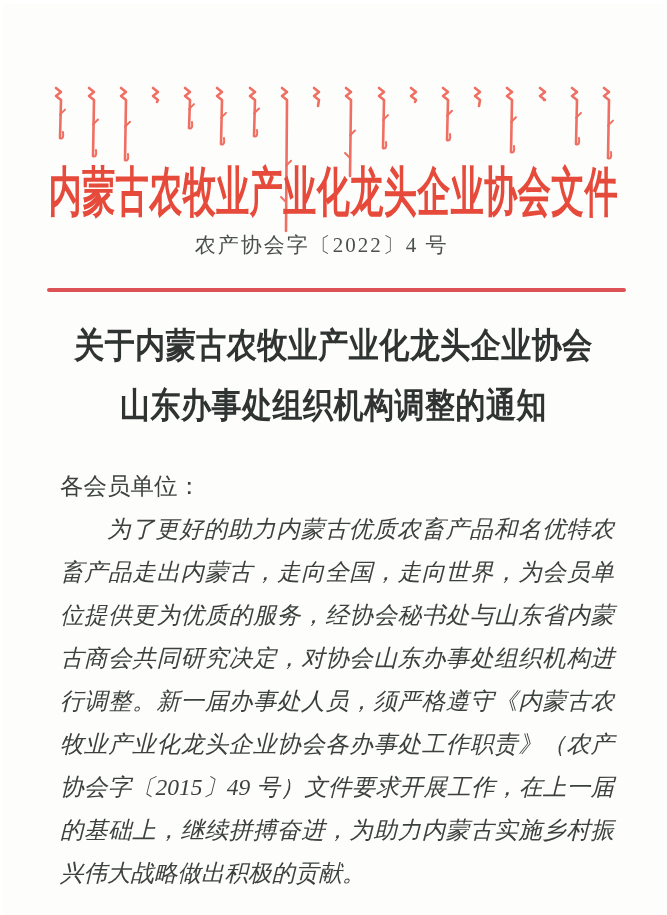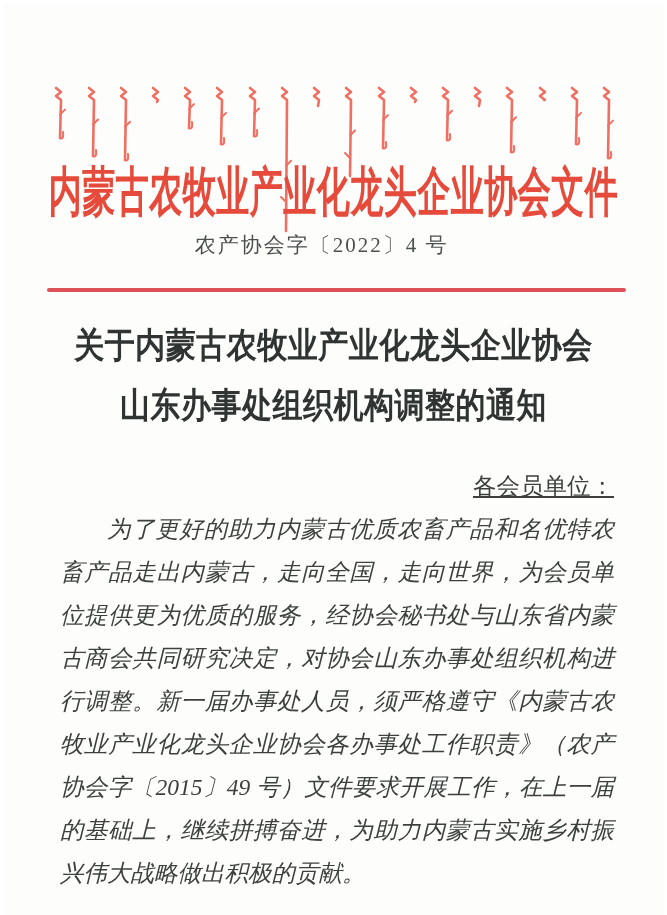--- a/index.html
+++ b/index.html
@@ -77,22 +77,21 @@
     position: absolute;
     top: 461px;
     left: 57px;
     width: 554px;
     font-size: 23.5px;
     line-height: 43px;
     color: #3c413e;
     text-align: justify;
   }
   .salutation {
-    text-align: right;
-    text-decoration: underline;
+    text-align: left;
   }
   .para {
     margin: 0;
     text-indent: 2em;
     font-style: italic;
   }
   .page-footer {
     position: absolute;
     top: 864px;
     left: 0;

